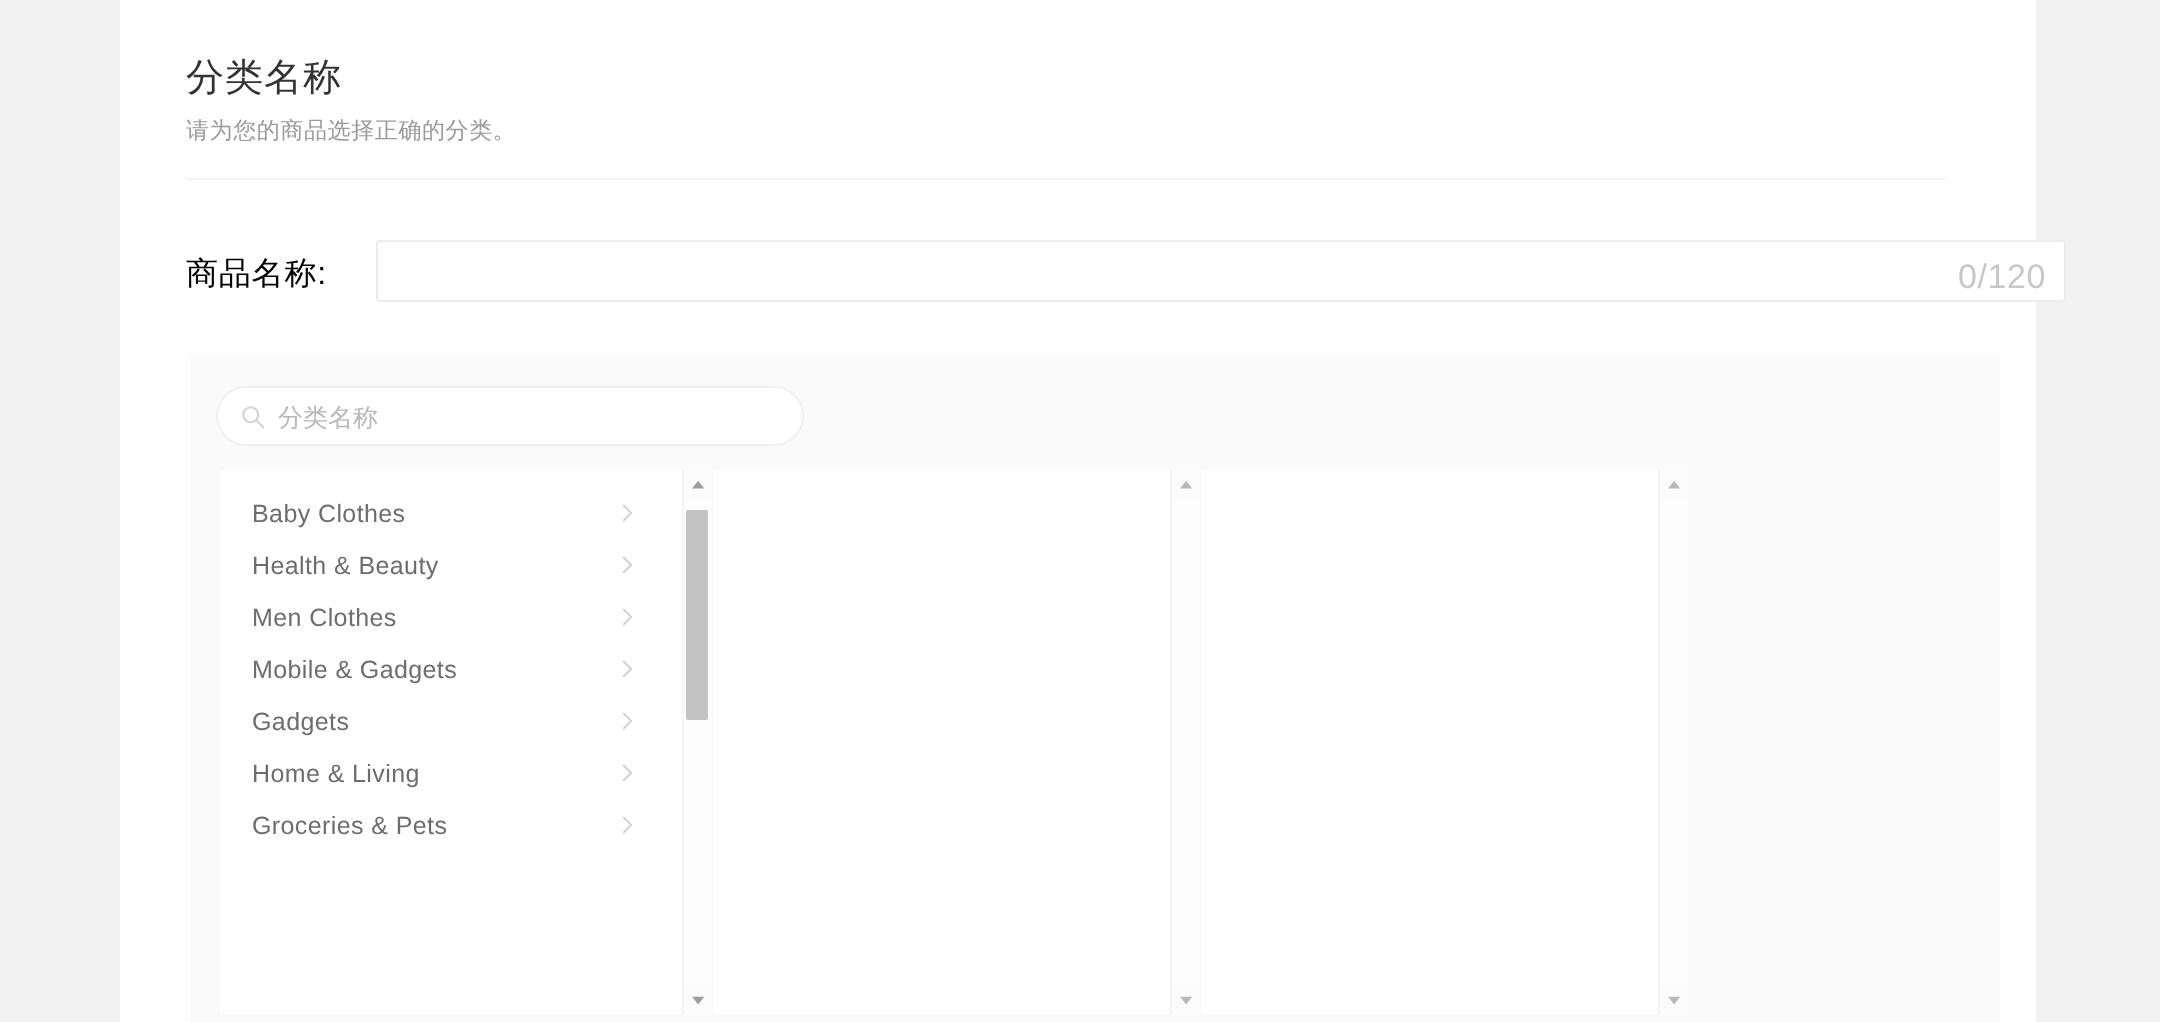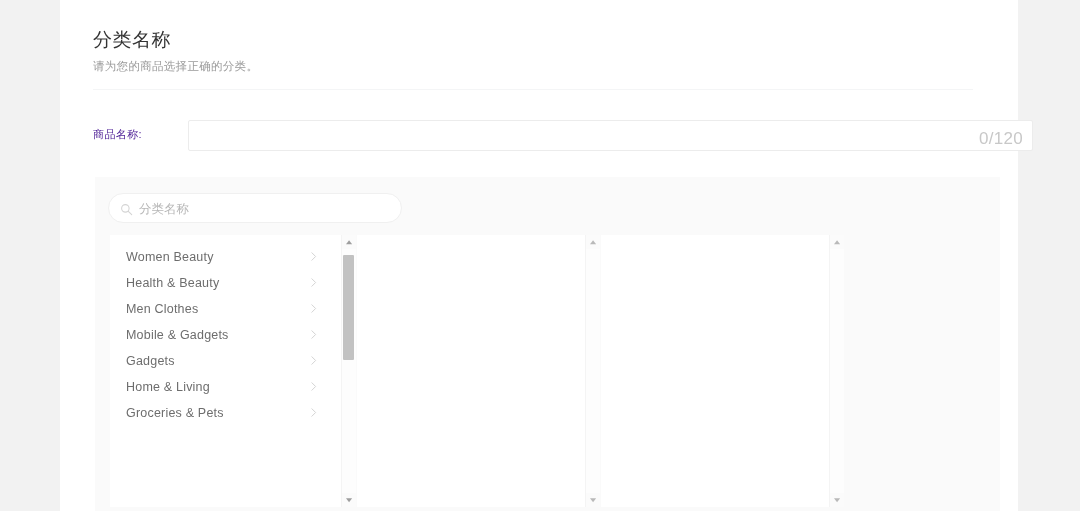--- a/index.html
+++ b/index.html
@@ -69,22 +69,22 @@
     top: 120px;
     width: 908px;
     height: 31px;
   }
   .field-label {
     position: absolute;
     left: 0;
     top: 7px;
     width: 86px;
     text-align: left;
-    font-size: 11px;
-    color: #4c1d95;
+    font-size: 16px;
+    color: #000000;
     letter-spacing: .4px;
   }
   .field-input-wrap {
     position: absolute;
     left: 95px;
     top: 0;
     width: 845px;
     height: 31px;
     border: 1px solid #ececec;
     border-radius: 2px;
@@ -281,21 +281,21 @@
           </svg>
         </span>
         <input class="search-input" type="text" placeholder="分类名称" style="">
       </div>
 
       <div class="columns">
 
         <div class="col col-1">
           <div class="col-list">
             <div class="cat-item">
-              <span>Women Beauty</span>
+              <span>Baby Clothes</span>
               <span class="cat-chevron">
                 <svg viewBox="0 0 10 12" width="8" height="11">
                     <polyline points="2,1 7,6 2,11" fill="none" stroke="#9b9b9b" stroke-width="1.2"></polyline>
                   </svg>
               </span>
             </div>
             <div class="cat-item">
               <span>Health &amp; Beauty</span>
               <span class="cat-chevron">
                 <svg viewBox="0 0 10 12" width="8" height="11">

